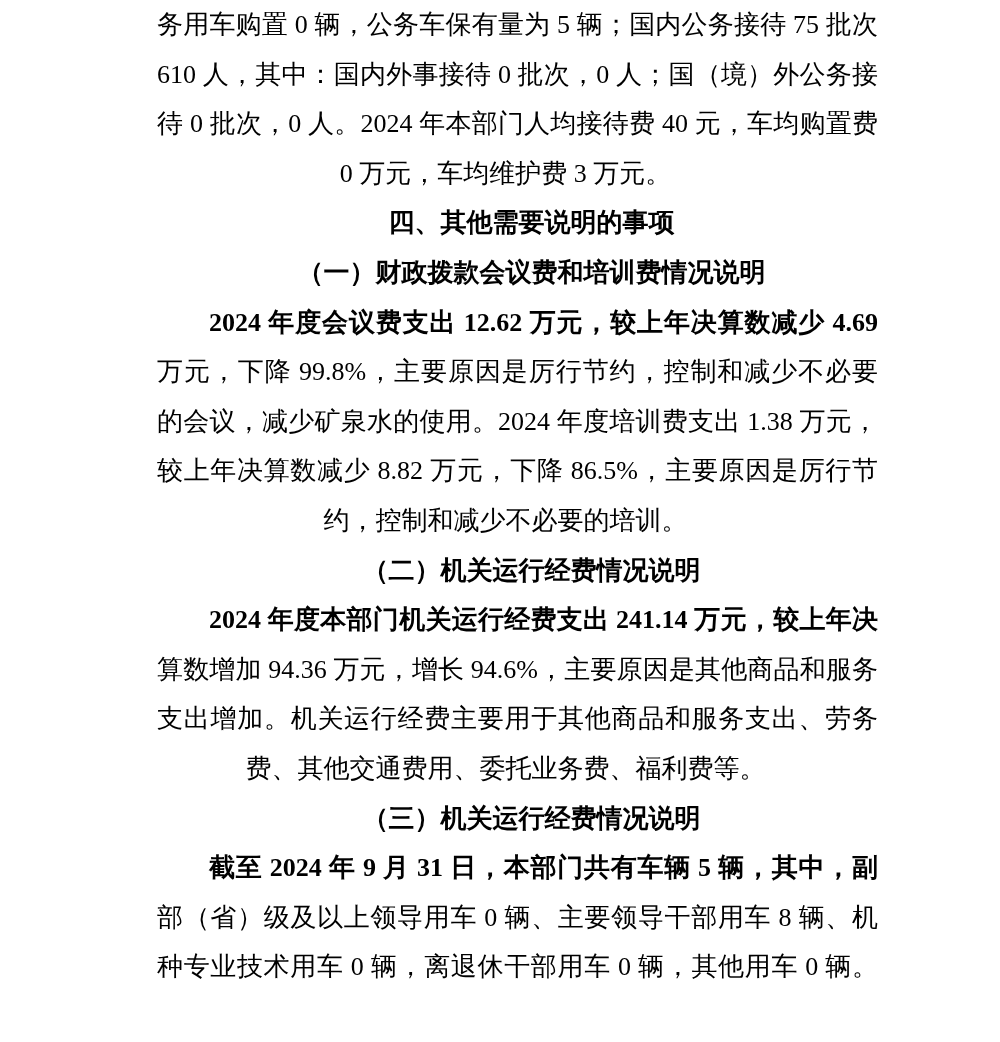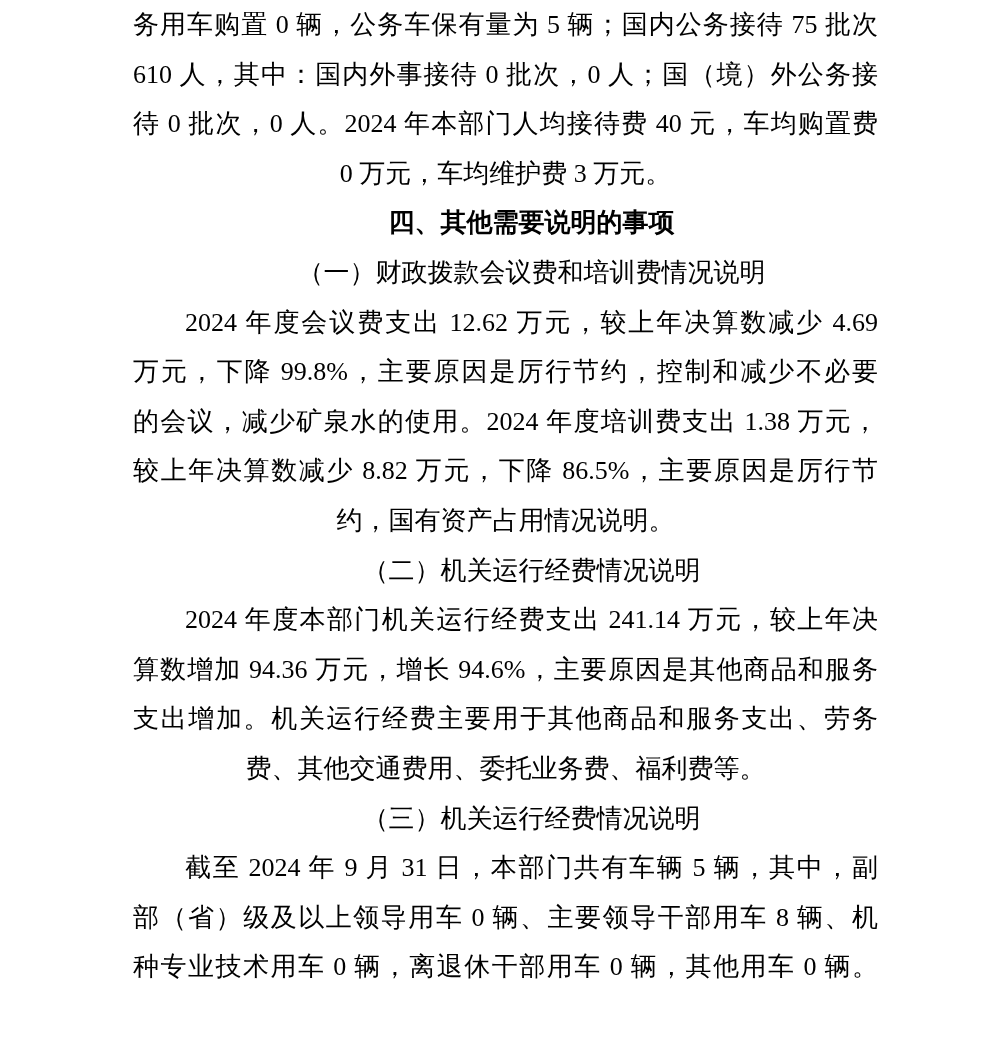--- a/index.html
+++ b/index.html
@@ -24,23 +24,25 @@
     font-size: 26px;
     line-height: 49.6px;
     height: 49.6px;
     color: #000000;
     text-align: center;
     overflow: hidden;
   }
   .line.justify {
     text-align: justify;
     text-align-last: justify;
+    margin-left: 24px;
   }
   .line.indent {
     text-indent: 52px;
+    font-weight: bold;
   }
   .line.heading {
     font-family: Liberation Sans, sans-serif;
     font-weight: bold;
   }
   .line.subheading {
     font-family: "Liberation Serif", "DejaVu Serif", serif;
   }
 </style>
 </head>
@@ -50,21 +52,21 @@
     <div class="line justify">务用车购置 0 辆，公务车保有量为 5 辆；国内公务接待 75 批次</div>
     <div class="line justify">610 人，其中：国内外事接待 0 批次，0 人；国（境）外公务接</div>
     <div class="line justify">待 0 批次，0 人。2024 年本部门人均接待费 40 元，车均购置费</div>
     <div class="line">0 万元，车均维护费 3 万元。</div>
     <div class="line heading indent">四、其他需要说明的事项</div>
     <div class="line subheading indent">（一）财政拨款会议费和培训费情况说明</div>
     <div class="line justify indent">2024 年度会议费支出 12.62 万元，较上年决算数减少 4.69</div>
     <div class="line justify">万元，下降 99.8%，主要原因是厉行节约，控制和减少不必要</div>
     <div class="line justify">的会议，减少矿泉水的使用。2024 年度培训费支出 1.38 万元，</div>
     <div class="line justify">较上年决算数减少 8.82 万元，下降 86.5%，主要原因是厉行节</div>
-    <div class="line">约，国有资产占用情况说明。</div>
+    <div class="line">约，控制和减少不必要的培训。</div>
     <div class="line subheading indent">（二）机关运行经费情况说明</div>
     <div class="line justify indent">2024 年度本部门机关运行经费支出 241.14 万元，较上年决</div>
     <div class="line justify">算数增加 94.36 万元，增长 94.6%，主要原因是其他商品和服务</div>
     <div class="line justify">支出增加。机关运行经费主要用于其他商品和服务支出、劳务</div>
     <div class="line">费、其他交通费用、委托业务费、福利费等。</div>
     <div class="line subheading indent">（三）机关运行经费情况说明</div>
     <div class="line justify indent">截至 2024 年 9 月 31 日，本部门共有车辆 5 辆，其中，副</div>
     <div class="line justify">部（省）级及以上领导用车 0 辆、主要领导干部用车 8 辆、机</div>
     <div class="line justify">种专业技术用车 0 辆，离退休干部用车 0 辆，其他用车 0 辆。</div>
   </div>

